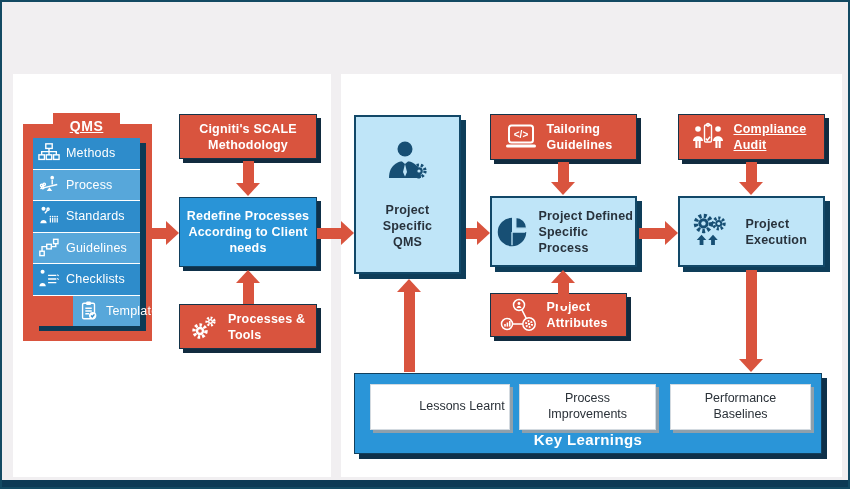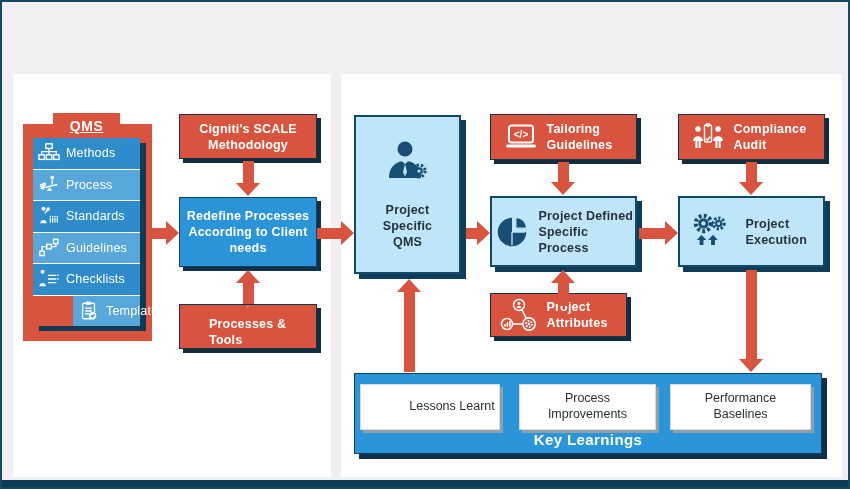--- a/index.html
+++ b/index.html
@@ -134,21 +134,21 @@
   </div>
 
   <div class="abox red" style="left:177px;top:112px;width:138px;height:45px;">
     <div class="box-label" style="max-width:120px;">Cigniti's SCALE Methodology</div>
   </div>
 
   <div class="abox blue" style="left:177px;top:195px;width:138px;height:70px;">
     <div class="box-label" style="max-width:124px;">Redefine Processes According to Client needs</div>
   </div>
 
-  <div class="abox red hflex" style="left:177px;top:302px;width:138px;height:45px;flex-direction:column;">
+  <div class="abox red hflex" style="left:177px;top:302px;width:138px;height:45px;">
     <svg width="30" height="30" viewBox="0 0 30 30">
       <circle cx="10" cy="19" r="6" fill="none" stroke="#fff" stroke-width="3.4" stroke-dasharray="2.5 2"></circle>
       <circle cx="10" cy="19" r="4.2" fill="#fff"></circle>
         <circle cx="10" cy="19" r="1.8" fill="#D9543E"></circle>
       <circle cx="20.5" cy="9.5" r="3.8" fill="none" stroke="#fff" stroke-width="2.6" stroke-dasharray="1.9 1.6"></circle>
       <circle cx="20.5" cy="9.5" r="2.5" fill="#fff"></circle>
         <circle cx="20.5" cy="9.5" r="1.1" fill="#D9543E"></circle>
     </svg>
     <div class="box-label" style="max-width:78px;">Processes &amp; Tools</div>
   </div>
@@ -168,21 +168,21 @@
 
   <div class="abox red hflex" style="left:488px;top:112px;width:147px;height:46px;">
     <svg width="36" height="30" viewBox="0 0 36 30">
       <rect x="6" y="3.5" width="24" height="17" rx="2.5" fill="none" stroke="#fff" stroke-width="2"></rect>
       <rect x="3" y="22.5" width="30" height="3" rx="1.5" fill="#fff"></rect>
       <text x="18" y="15.5" text-anchor="middle" font-size="10" font-weight="bold" fill="#fff" font-family="Liberation Sans, sans-serif">&lt;/&gt;</text>
     </svg>
     <div class="box-label" style="max-width:78px;">Tailoring Guidelines</div>
   </div>
 
-  <div class="abox red hflex" style="left:676px;top:112px;width:147px;height:46px;">
+  <div class="abox red hflex" style="left:676px;top:112px;width:147px;height:46px;text-decoration:underline;">
     <svg width="36" height="30" viewBox="0 0 36 30">
       <circle cx="8" cy="7" r="2.8" fill="#fff"></circle>
         <path d="M3 19c0-6.5 10-6.5 10 0z" fill="#fff"></path>
       <rect x="5.4" y="19" width="2.1" height="7" fill="#fff"></rect>
         <rect x="8.6" y="19" width="2.1" height="7" fill="#fff"></rect>
       <circle cx="28" cy="7" r="2.8" fill="#fff"></circle>
         <path d="M23 19c0-6.5 10-6.5 10 0z" fill="#fff"></path>
       <rect x="25.4" y="19" width="2.1" height="7" fill="#fff"></rect>
         <rect x="28.6" y="19" width="2.1" height="7" fill="#fff"></rect>
       <rect x="14.5" y="3" width="7" height="17" rx="1.2" fill="none" stroke="#fff" stroke-width="1.4"></rect>
@@ -226,21 +226,21 @@
         <rect x="10" y="24" width="1.6" height="5.6" fill="#fff"></rect>
       <circle cx="30" cy="27" r="6.2" fill="none" stroke="#fff" stroke-width="1.5"></circle>
       <circle cx="30" cy="27" r="3" fill="none" stroke="#fff" stroke-width="2" stroke-dasharray="1.7 1.4"></circle>
       <circle cx="30" cy="27" r="1.2" fill="#fff"></circle>
       <path d="M22.8 12.7l4.6 9M13.5 27h10.3" stroke="#fff" stroke-width="1.5"></path>
     </svg>
     <div class="box-label" style="max-width:72px;">Project Attributes</div>
   </div>
 
   <div class="kl-bar">
-    <div class="kl-item" style="left:5px;width:140px;padding-left:44px;">
+    <div class="kl-item" style="left:15px;width:140px;padding-left:44px;">
       <span>Lessons Learnt</span>
     </div>
     <div class="kl-item" style="left:164px;width:137px;">
       <span style="max-width:110px;">Process Improvements</span>
     </div>
     <div class="kl-item" style="left:315px;width:141px;">
       <span style="max-width:110px;">Performance Baselines</span>
     </div>
     <div class="kl-label">Key Learnings</div>
   </div>

